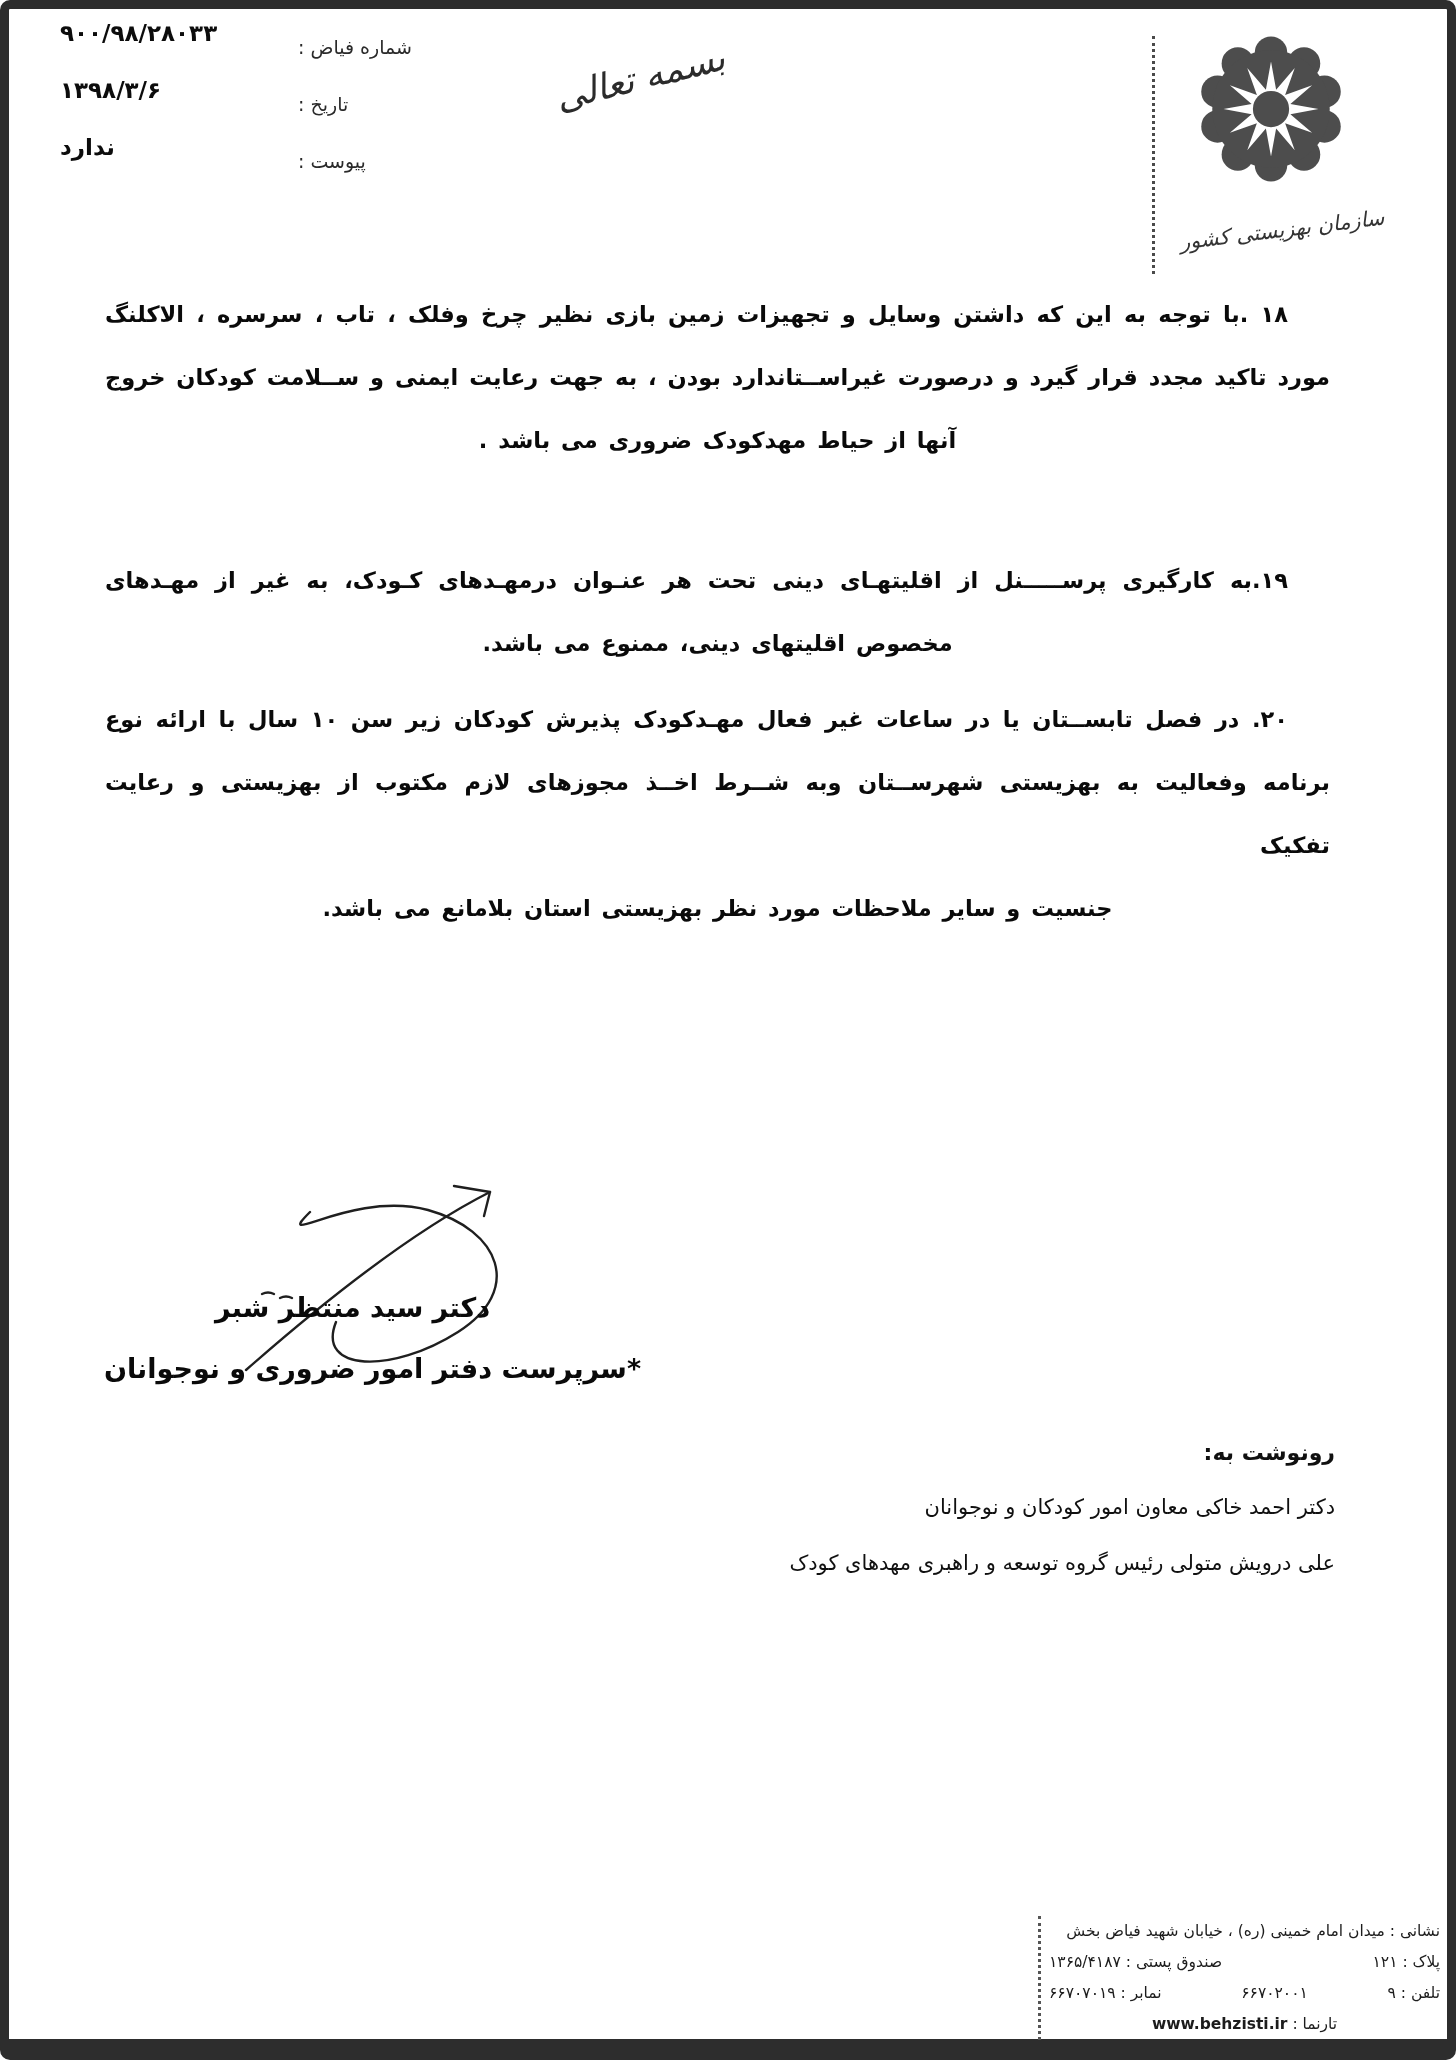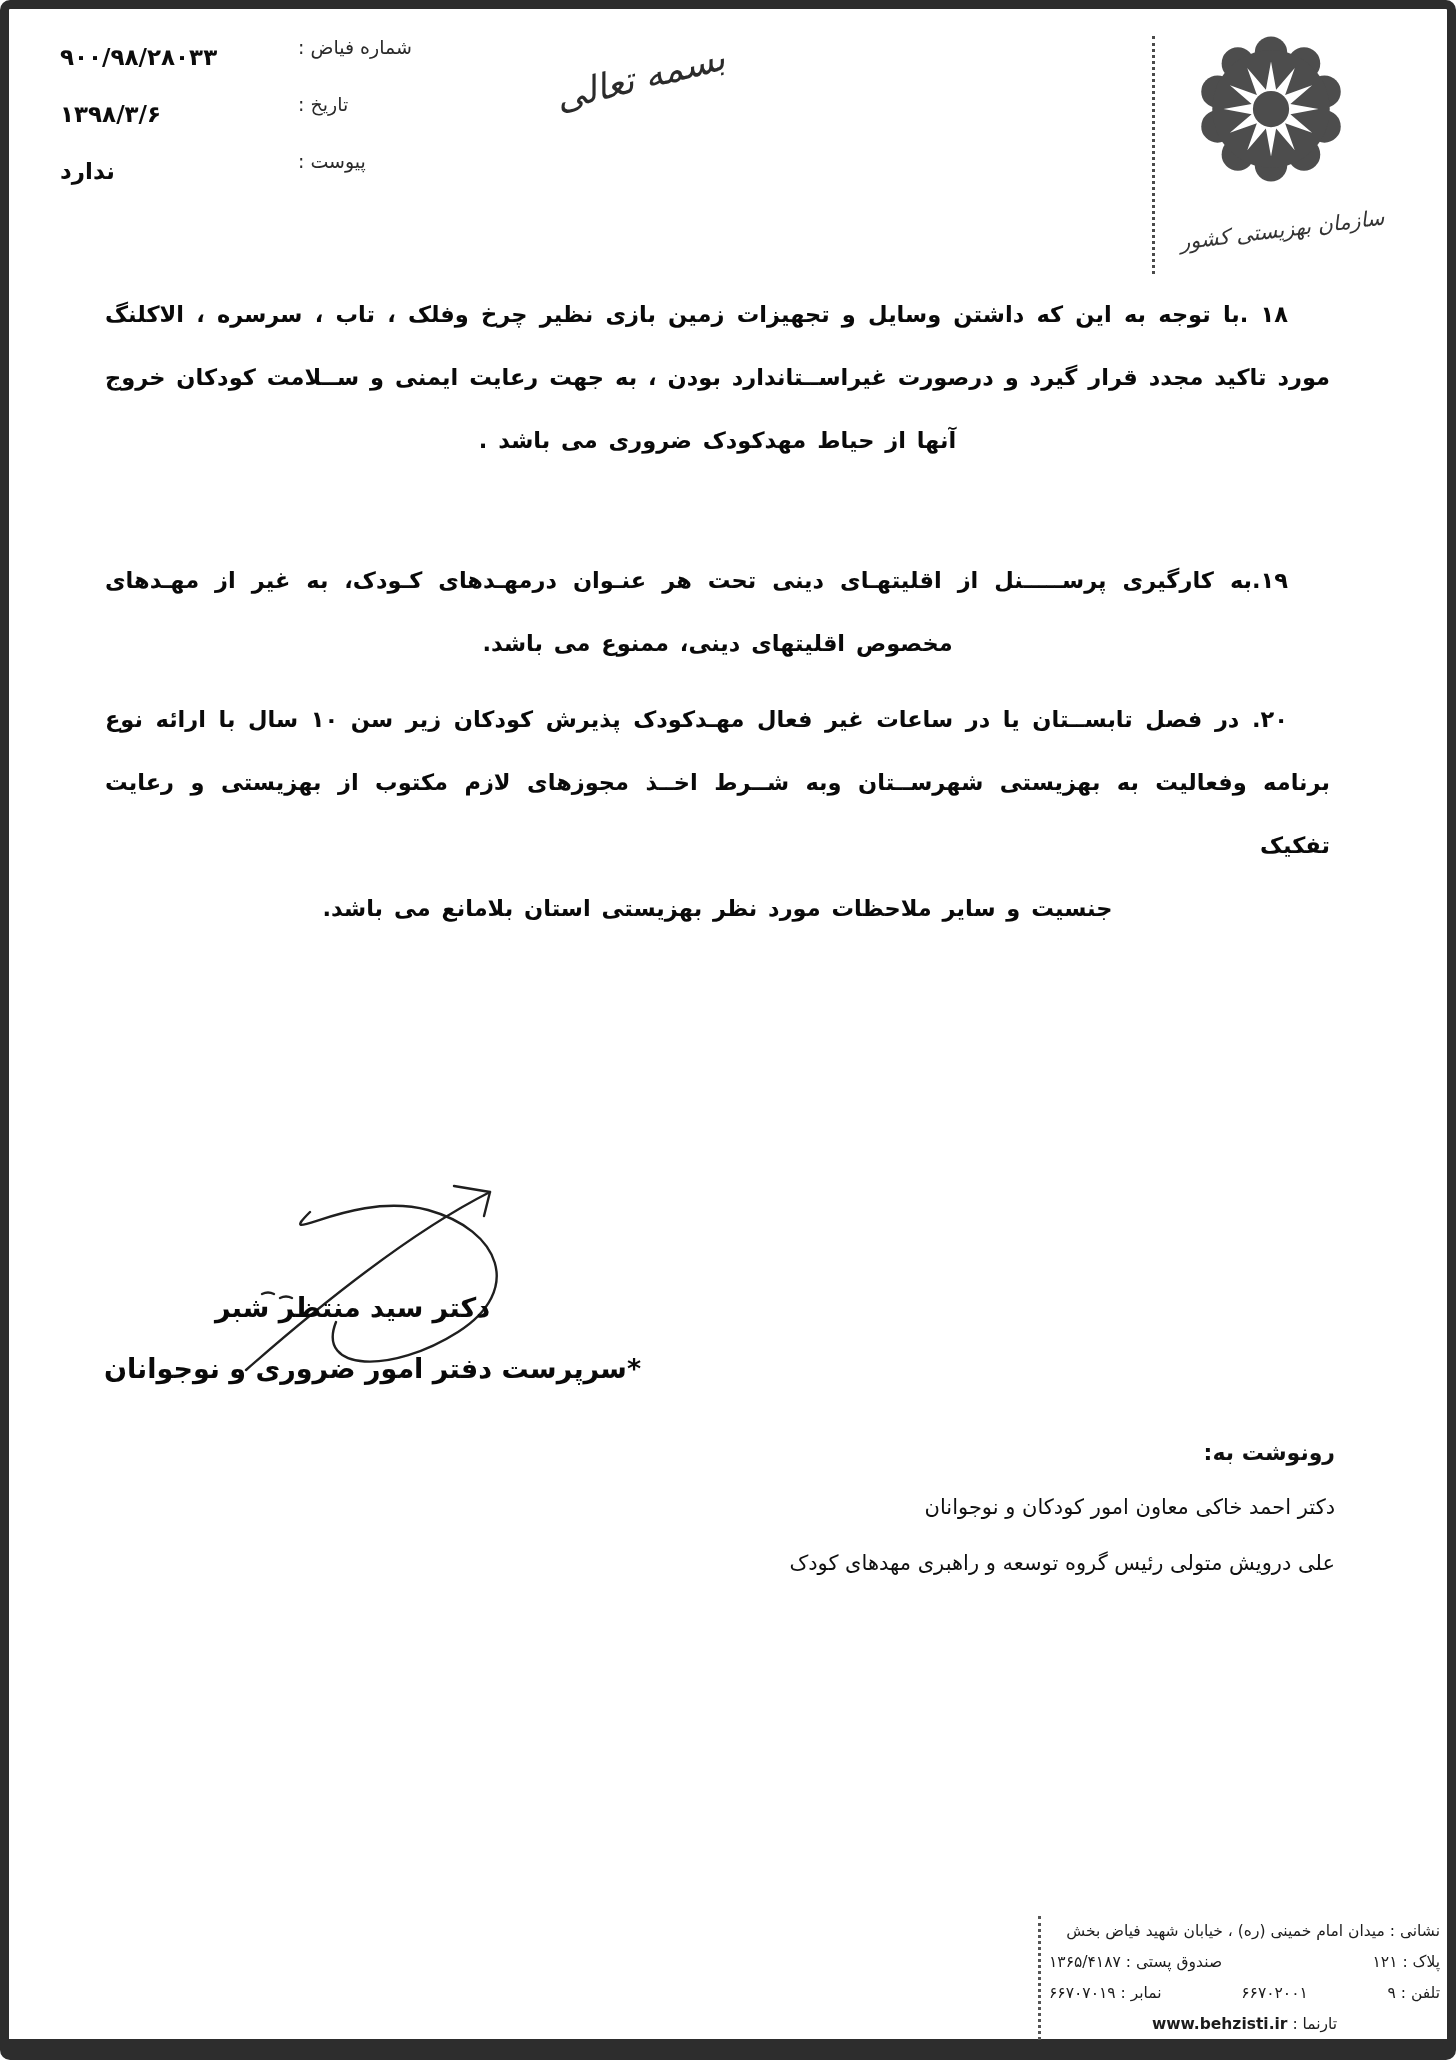--- a/index.html
+++ b/index.html
@@ -7,21 +7,21 @@
   body { font-family:"DejaVu Sans", sans-serif; }
   .page {
     position:relative; width:1456px; height:2060px; background:#ffffff;
     overflow:hidden; direction:rtl;
   }
   .frame {
     position:absolute; inset:0; border:9px solid #2d2d2d; border-bottom-width:21px;
     border-radius:10px; pointer-events:none;
   }
   
-  .meta-values { position:absolute; left:60px; top:44px; width:240px; direction:rtl; text-align:left; }
+  .meta-values { position:absolute; left:60px; top:20px; width:240px; direction:rtl; text-align:left; }
   .meta-values div { height:57px; font-weight:bold; font-size:23px; color:#0c0c0c; }
   .meta-labels { position:absolute; left:298px; top:36px; width:138px; direction:rtl; text-align:left; }
   .meta-labels div { height:57px; font-size:19px; color:#2a2a2a; }
   
   .bismillah {
     position:absolute; left:520px; top:32px; width:240px; height:90px;
     display:flex; align-items:center; justify-content:center;
     font-size:36px; font-style:italic; font-weight:500; color:#2b2b2b;
     transform:rotate(-14deg);
   }

